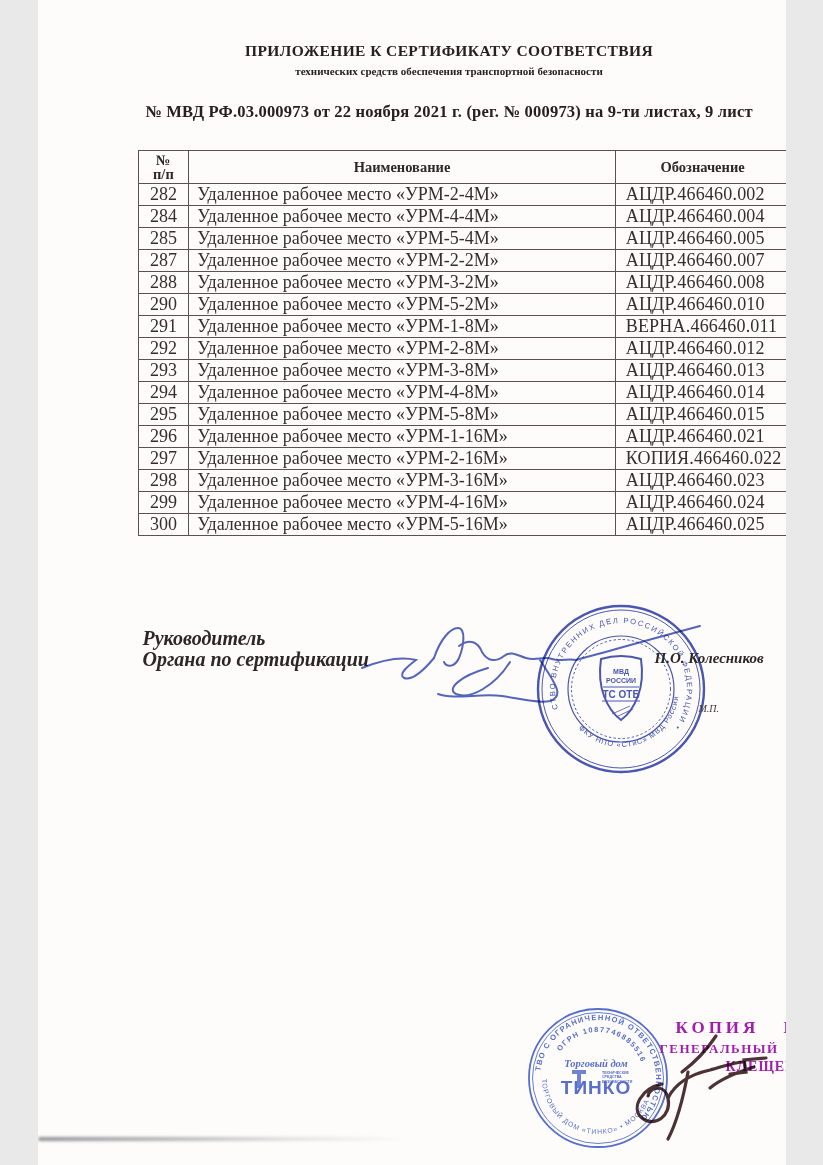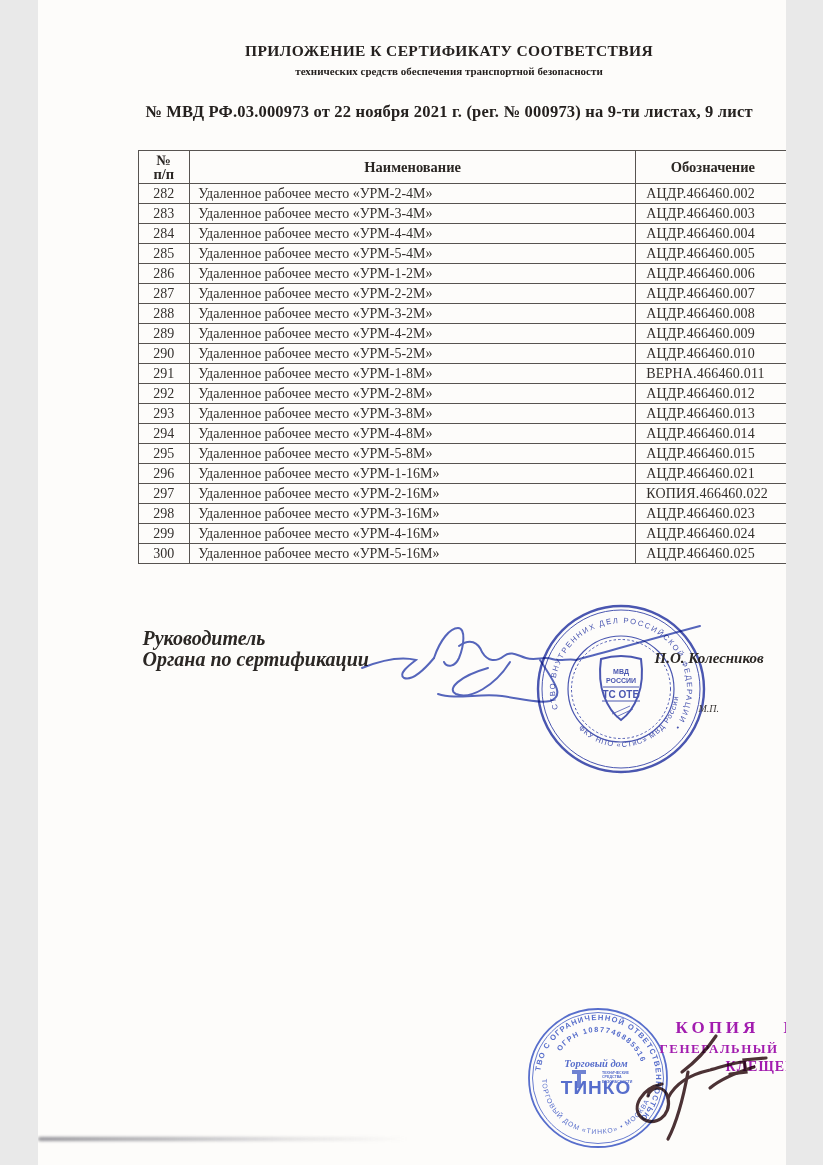--- a/index.html
+++ b/index.html
@@ -12,21 +12,21 @@
   .title-block{position:absolute;top:40px;left:0;width:823px;text-align:center;}
   .title-main{font-size:15.5px;font-weight:bold;letter-spacing:.4px;line-height:21px;color:#25211f;}
   .title-sub{font-size:11px;font-weight:bold;line-height:20px;color:#25211f;}
   .number-line{position:absolute;top:102px;left:0;width:823px;text-align:center;
     font-size:16.5px;font-weight:bold;letter-spacing:.2px;color:#25211f;}
   
   .cert-table{position:absolute;left:100px;top:150px;width:653px;border-collapse:collapse;}
   .cert-table th,.cert-table td{border:1px solid #575350;}
   .cert-table th{font-size:14.5px;font-weight:bold;text-align:center;vertical-align:middle;padding:2px 4px;color:#2b2724;}
   .cert-table th .two-line{line-height:14px;display:block;}
-  .cert-table td{font-size:14px;height:19px;padding:0 8px;vertical-align:middle;color:#332f2c;}
+  .cert-table td{font-size:18px;height:19px;padding:0 8px;vertical-align:middle;color:#332f2c;}
   .col-num{width:44px;}
   .col-name{width:455px;}
   .col-desig{width:146px;}
   td.cell-num{text-align:center;padding:0 2px;}
   td.cell-desig{padding-left:10px;letter-spacing:.2px;}
   
   .role-block{position:absolute;left:105px;top:628px;font-size:20px;font-weight:bold;
     font-style:italic;line-height:21px;color:#2b2724;}
   .signer-name{position:absolute;left:617px;top:650px;font-size:15px;font-weight:bold;
     font-style:italic;color:#2b2724;}
@@ -72,53 +72,38 @@
         <th class="col-desig">Обозначение</th>
       </tr>
     </thead>
     <tbody id="table-body">
         <tr>
           <td class="cell-num">282</td>
           <td class="cell-name">Удаленное рабочее место «УРМ-2-4М»</td>
           <td class="cell-desig">АЦДР.466460.002</td>
         </tr>
         <tr>
-          <td class="cell-num">283</td>
-          <td class="cell-name">Удаленное рабочее место «УРМ-3-4М»</td>
-          <td class="cell-desig">АЦДР.466460.003</td>
-        </tr>
-        <tr>
           <td class="cell-num">284</td>
           <td class="cell-name">Удаленное рабочее место «УРМ-4-4М»</td>
           <td class="cell-desig">АЦДР.466460.004</td>
         </tr>
         <tr>
           <td class="cell-num">285</td>
           <td class="cell-name">Удаленное рабочее место «УРМ-5-4М»</td>
           <td class="cell-desig">АЦДР.466460.005</td>
         </tr>
         <tr>
-          <td class="cell-num">286</td>
-          <td class="cell-name">Удаленное рабочее место «УРМ-1-2М»</td>
-          <td class="cell-desig">АЦДР.466460.006</td>
-        </tr>
-        <tr>
           <td class="cell-num">287</td>
           <td class="cell-name">Удаленное рабочее место «УРМ-2-2М»</td>
           <td class="cell-desig">АЦДР.466460.007</td>
         </tr>
         <tr>
           <td class="cell-num">288</td>
           <td class="cell-name">Удаленное рабочее место «УРМ-3-2М»</td>
           <td class="cell-desig">АЦДР.466460.008</td>
-        </tr>
-        <tr>
-          <td class="cell-num">289</td>
-          <td class="cell-name">Удаленное рабочее место «УРМ-4-2М»</td>
-          <td class="cell-desig">АЦДР.466460.009</td>
         </tr>
         <tr>
           <td class="cell-num">290</td>
           <td class="cell-name">Удаленное рабочее место «УРМ-5-2М»</td>
           <td class="cell-desig">АЦДР.466460.010</td>
         </tr>
         <tr>
           <td class="cell-num">291</td>
           <td class="cell-name">Удаленное рабочее место «УРМ-1-8М»</td>
           <td class="cell-desig">ВЕРНА.466460.011</td>

